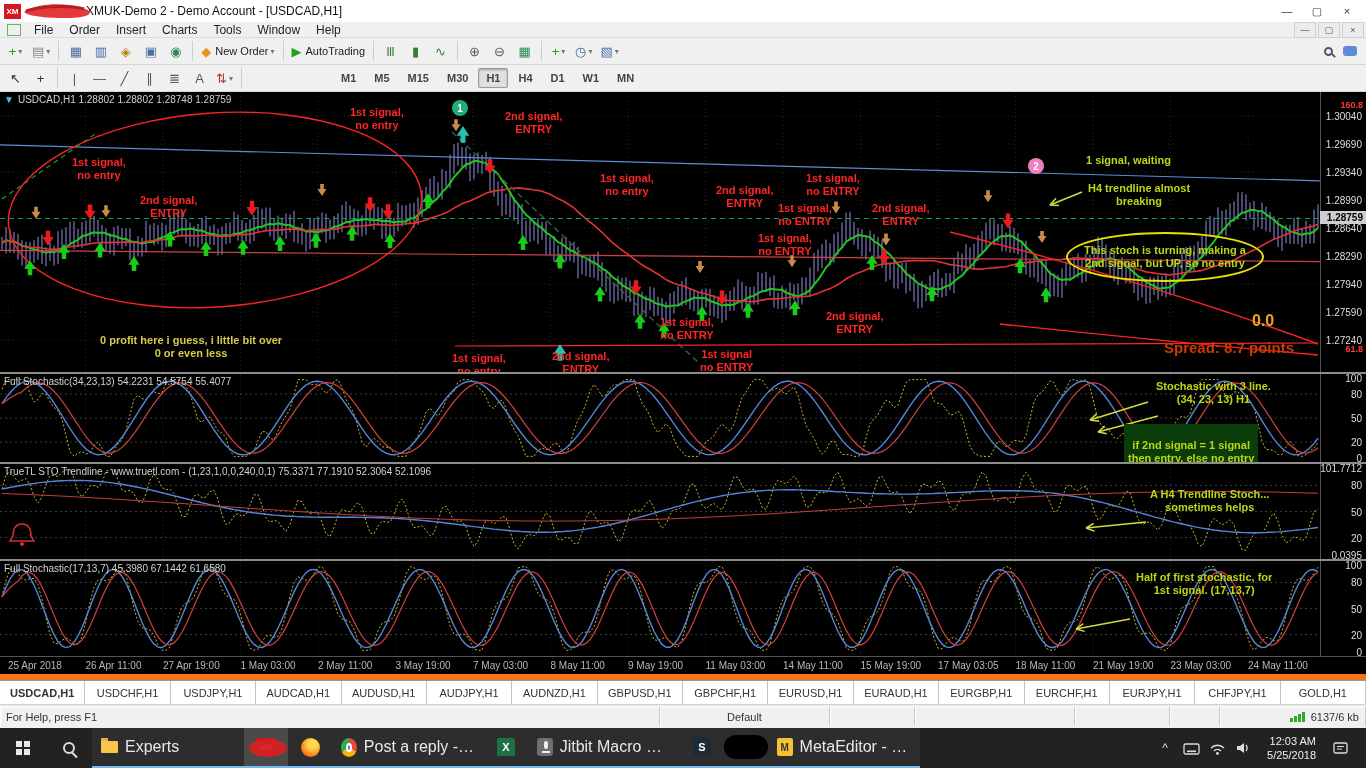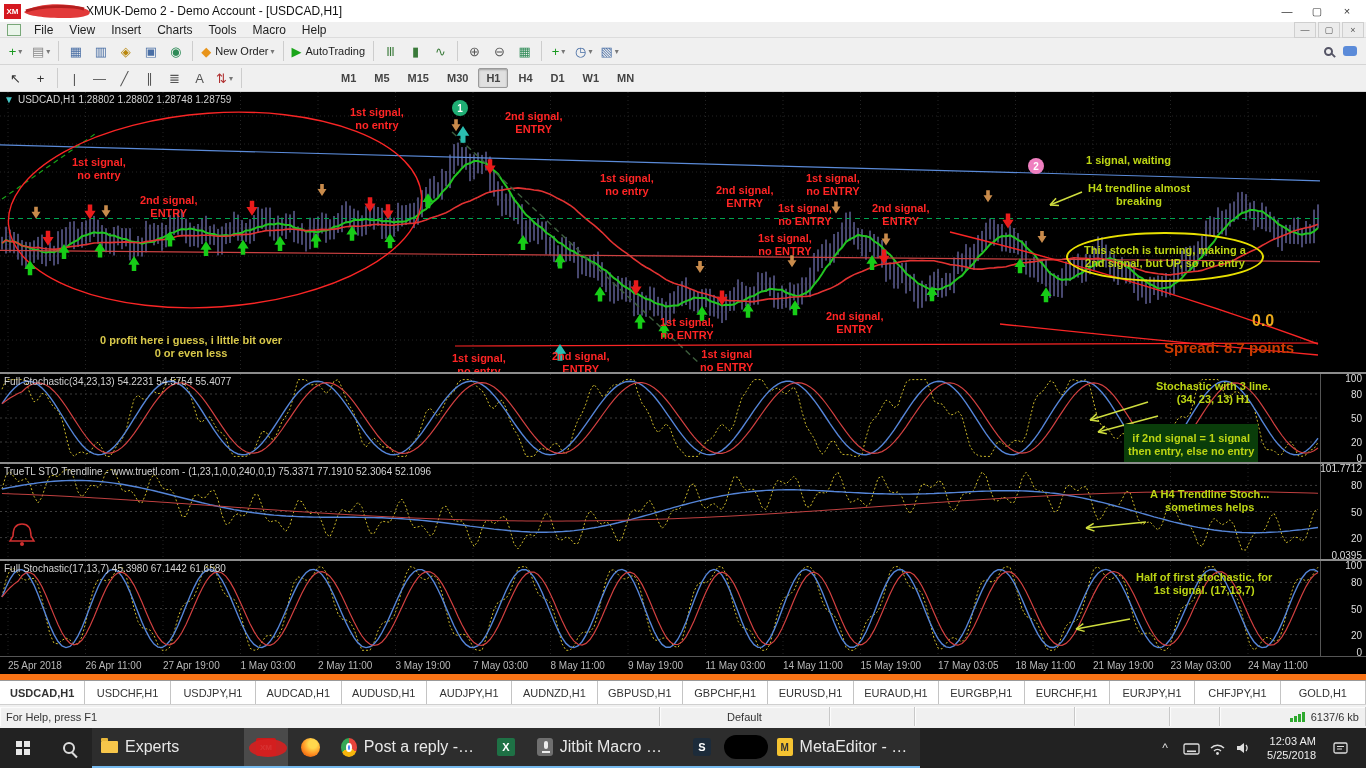--- a/index.html
+++ b/index.html
@@ -42,21 +42,21 @@
 .pane-header{position:absolute;left:4px;top:2px;font-size:10px;color:#d2d2d2;z-index:6;white-space:nowrap}
 .scale-col{position:absolute;right:0;top:0;width:46px;height:100%;border-left:1px solid #555;font-size:10px;color:#dedede;z-index:5}
 .scale-label{position:absolute;right:4px;transform:translateY(-50%);white-space:nowrap}
 .counter{position:absolute;right:3px;color:#ff3a3a;font-size:9px;font-weight:bold}
 .cur-price{position:absolute;right:0;width:46px;background:#cfcfcf;color:#000;font-size:10px;font-weight:bold;text-align:right;padding:1px 3px;z-index:6}
 .divider{height:2px;background:#8c8c8c;flex:none}
 .anno{position:absolute;font-size:11px;font-weight:bold;line-height:1.2;white-space:pre-line;text-align:center;z-index:7;pointer-events:none}
 .anno.red{color:#ff2525}
 .anno.yellow{color:#d8c84a}
 .anno.green{color:#bcd514}
-.anno.hl{background:#0a3d0a;padding:8px 4px}
+.anno.hl{background:#0a3d0a;padding:15px 4px}
 .anno.ellipse{border:2px solid #e8e000;border-radius:50%;padding:10px 16px;color:#bcd514}
 .badge{position:absolute;width:16px;height:16px;border-radius:50%;color:#fff;font-size:10px;font-weight:bold;display:flex;align-items:center;justify-content:center;z-index:8}
 .bigval{position:absolute;left:1252px;top:220px;color:#e8a81a;font-size:16px;font-weight:bold;z-index:7}
 .spread{position:absolute;left:1164px;top:247px;color:#cc3a00;font-size:15px;font-weight:bold;z-index:7}
 .time-axis{height:18px;background:#000;position:relative;border-top:1px solid #555;font-size:10px;color:#b8b8b8;flex:none}
 .time-axis span{position:absolute;top:3px;white-space:nowrap}
 
 .tabbar{height:24px;background:#ececec;display:flex;align-items:stretch;border-top:1px solid #999;font-size:11px;color:#333;flex:none}
 .tab{flex:1;display:flex;align-items:center;justify-content:center;border-right:1px solid #c4c4c4;white-space:nowrap;padding:0 4px;background:#ffffff}
 .tab.active{background:#fff;font-weight:bold}
@@ -117,25 +117,25 @@
       <div class="win-btn">—</div>
       <div class="win-btn">▢</div>
       <div class="win-btn">×</div>
     </div>
   </div>
 
   <div class="menubar">
     <div class="mi-chart"></div>
     <div id="menu-items" style="display:flex">
         <div class="menu-item">File</div>
-        <div class="menu-item">View</div>
+        <div class="menu-item">Order</div>
         <div class="menu-item">Insert</div>
         <div class="menu-item">Charts</div>
         <div class="menu-item">Tools</div>
-        <div class="menu-item">Macro</div>
+        <div class="menu-item">Window</div>
         <div class="menu-item">Help</div>
       </div>
     <div class="child-controls">
       <div class="win-btn">—</div>
       <div class="win-btn">▢</div>
       <div class="win-btn">×</div>
     </div>
   </div>
 
   <div class="toolbar" id="toolbar-main">
@@ -324,20 +324,34 @@
           <path d="M1042 150.88422412872205l-4.5 -7h2.7v-5h3.6v5h2.7z" fill="#c98b4b"></path>
           <path d="M463 34l-6.3 9.799999999999999h3.78v7h5.04v-7h3.78z" fill="#2abdb0"></path>
           <path d="M560 252l-6.3 9.799999999999999h3.78v7h5.04v-7h3.78z" fill="#2abdb0"></path>
           <path d="M1082 100L1050 113" fill="none" stroke="#cfdd3e" stroke-width="1.5"></path>
           <path d="M1050 113L1059.0 113.6" fill="none" stroke="#cfdd3e" stroke-width="1.5"></path>
           <path d="M1050 113L1056.0 106.3" fill="none" stroke="#cfdd3e" stroke-width="1.5"></path>
         </svg>
       <div class="pane-header">
         <span style="color:#45c5c5;margin-right:4px">▼</span><span>USDCAD,H1 1.28802 1.28802 1.28748 1.28759</span>
       </div>
+      <div class="scale-col" id="main-scale">
+        <span class="counter" style="top:8px">160.8</span>
+        <span class="counter" style="top:252px">61.8</span>
+        <div class="cur-price" style="top:119px">1.28759</div>
+      <span class="scale-label" style="top: 24px;">1.30040</span>
+          <span class="scale-label" style="top: 52px;">1.29690</span>
+          <span class="scale-label" style="top: 80px;">1.29340</span>
+          <span class="scale-label" style="top: 108px;">1.28990</span>
+          <span class="scale-label" style="top: 136px;">1.28640</span>
+          <span class="scale-label" style="top: 164px;">1.28290</span>
+          <span class="scale-label" style="top: 192px;">1.27940</span>
+          <span class="scale-label" style="top: 220px;">1.27590</span>
+          <span class="scale-label" style="top: 248px;">1.27240</span>
+        </div>
       <div id="main-annos">
           <div class="anno red" style="left: 350px; top: 14px;">1st signal,
 no entry</div>
           <div class="anno red" style="left: 505px; top: 18px;">2nd signal,
 ENTRY</div>
           <div class="anno red" style="left: 72px; top: 64px;">1st signal,
 no entry</div>
           <div class="anno red" style="left: 140px; top: 102px;">2nd signal,
 ENTRY</div>
           <div class="anno red" style="left: 600px; top: 80px;">1st signal,

